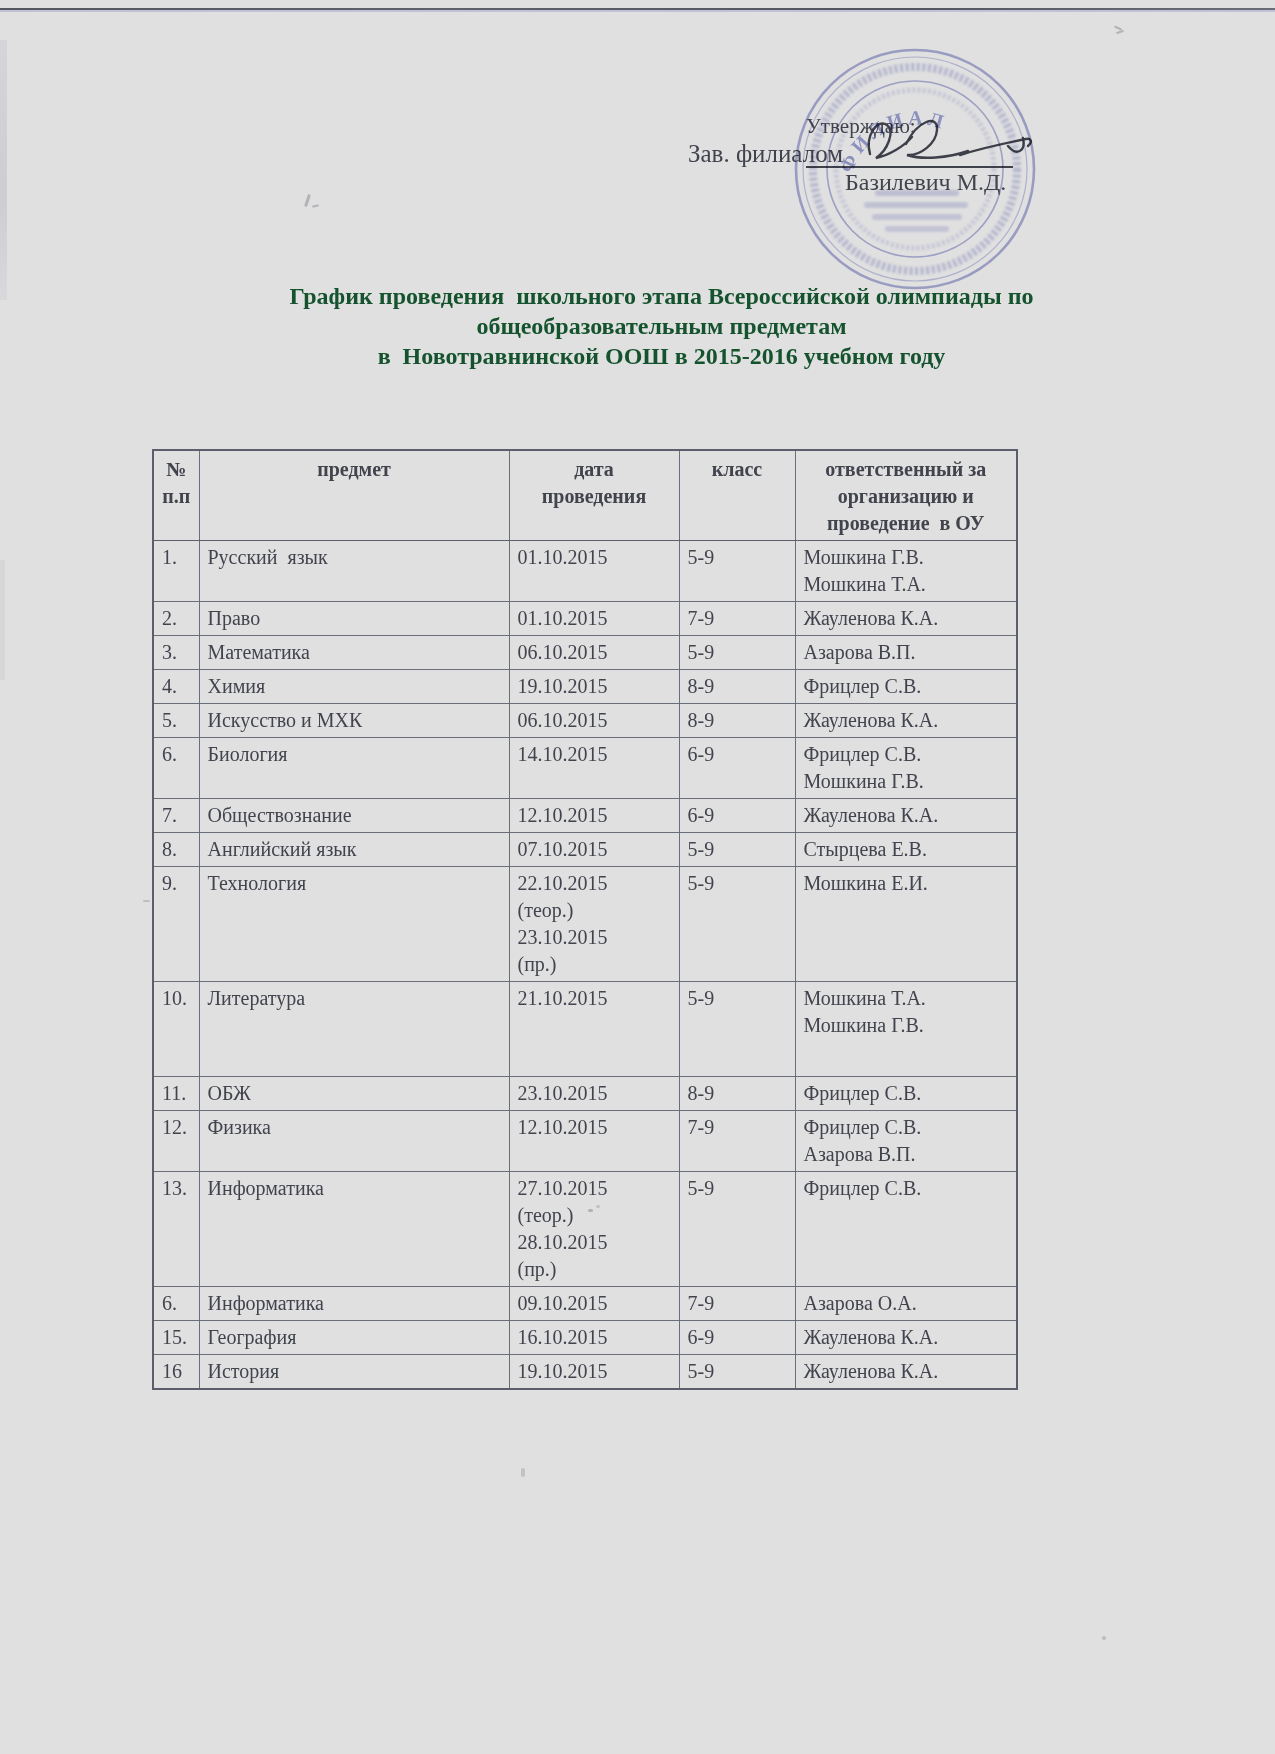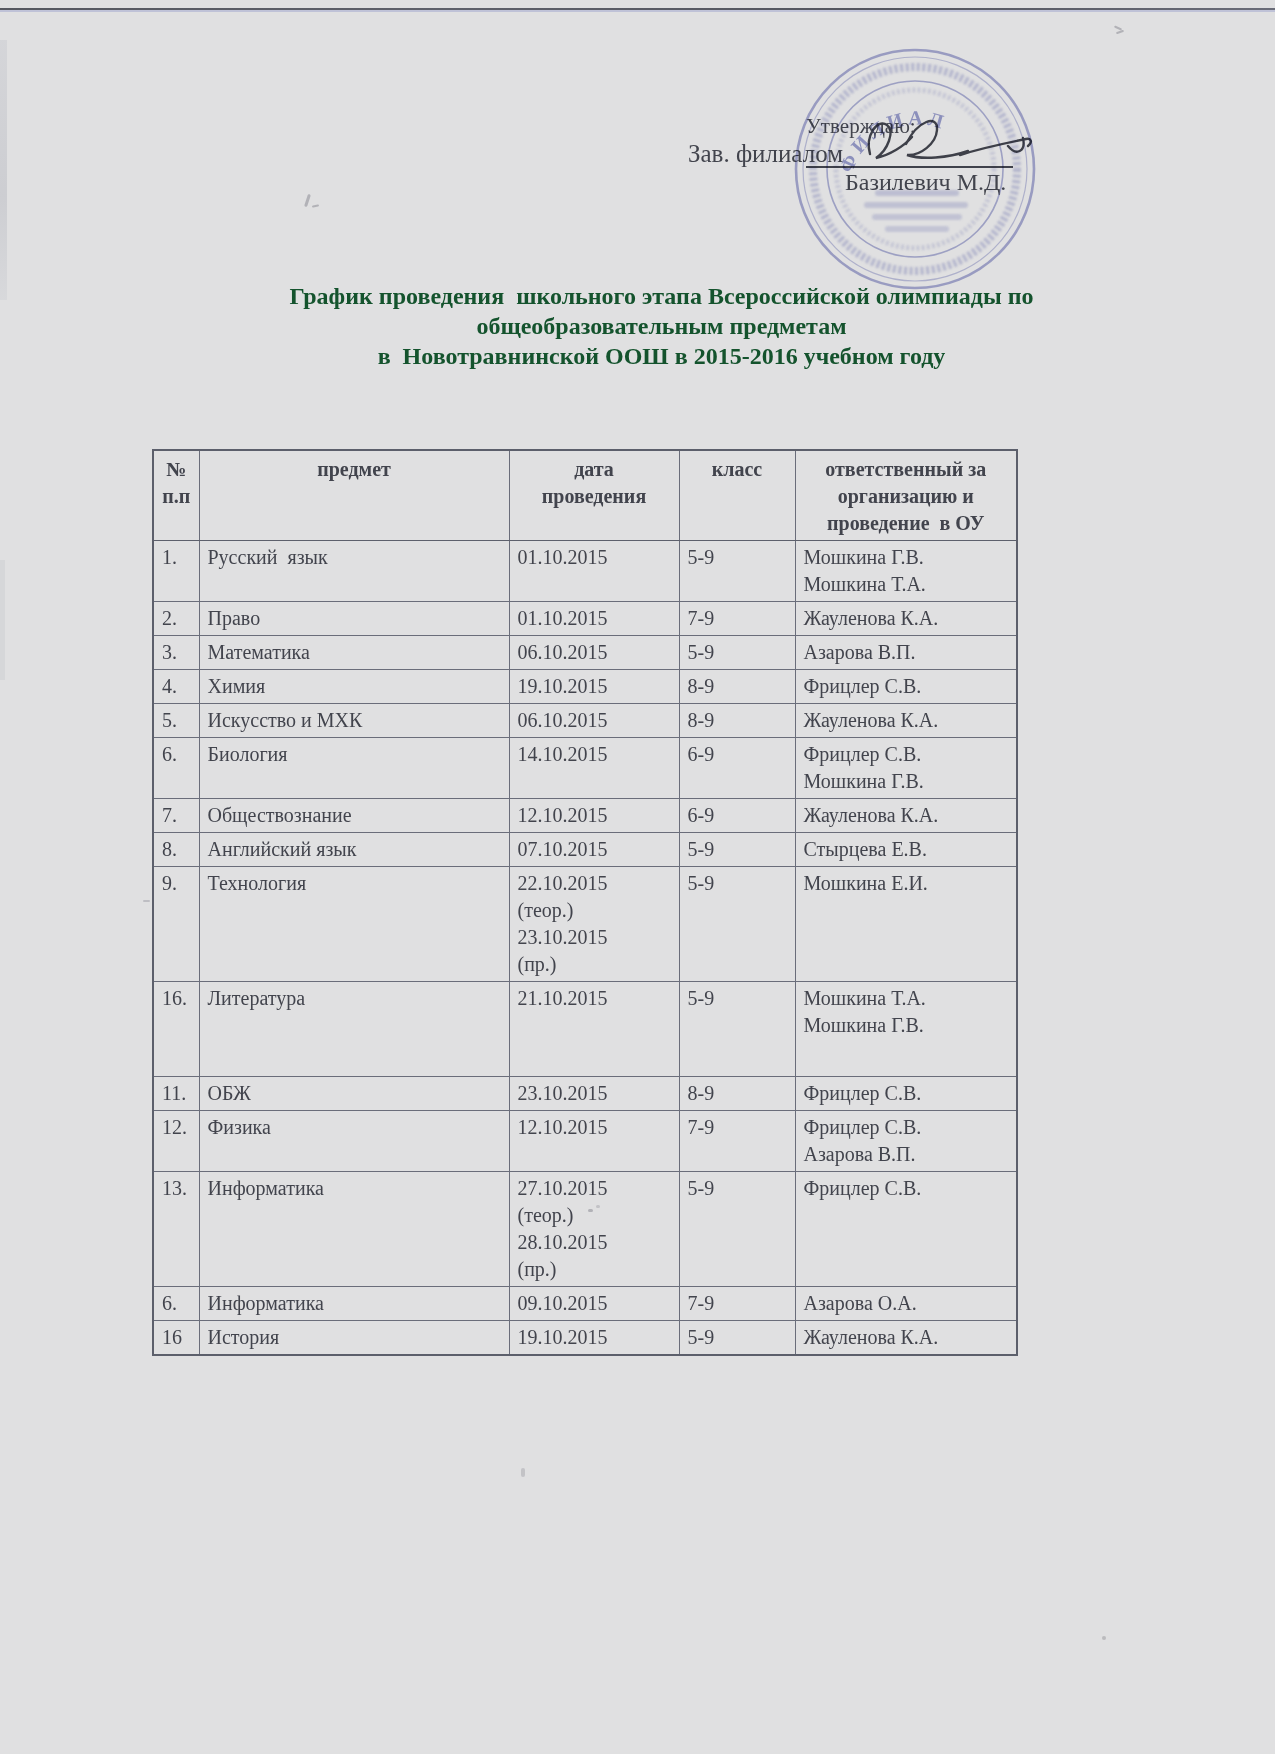--- a/index.html
+++ b/index.html
@@ -205,21 +205,21 @@
         <td>9.</td>
         <td>Технология</td>
         <td>22.10.2015
 (теор.)
 23.10.2015
 (пр.)</td>
         <td>5-9</td>
         <td>Мошкина Е.И.</td>
       </tr>
       <tr class="row-lit">
-        <td>16.</td>
+        <td>10.</td>
         <td>Литература</td>
         <td>21.10.2015</td>
         <td>5-9</td>
         <td>Мошкина Т.А.
 Мошкина Г.В.</td>
       </tr>
       <tr>
         <td>11.</td>
         <td>ОБЖ</td>
         <td>23.10.2015</td>
@@ -243,20 +243,27 @@
 (пр.)</td>
         <td>5-9</td>
         <td>Фрицлер С.В.</td>
       </tr>
       <tr>
         <td>6.</td>
         <td>Информатика</td>
         <td>09.10.2015</td>
         <td>7-9</td>
         <td>Азарова О.А.</td>
+      </tr>
+      <tr>
+        <td>15.</td>
+        <td>География</td>
+        <td>16.10.2015</td>
+        <td>6-9</td>
+        <td>Жауленова К.А.</td>
       </tr>
       <tr>
         <td>16</td>
         <td>История</td>
         <td>19.10.2015</td>
         <td>5-9</td>
         <td>Жауленова К.А.</td>
       </tr>
     </tbody>
   </table>

